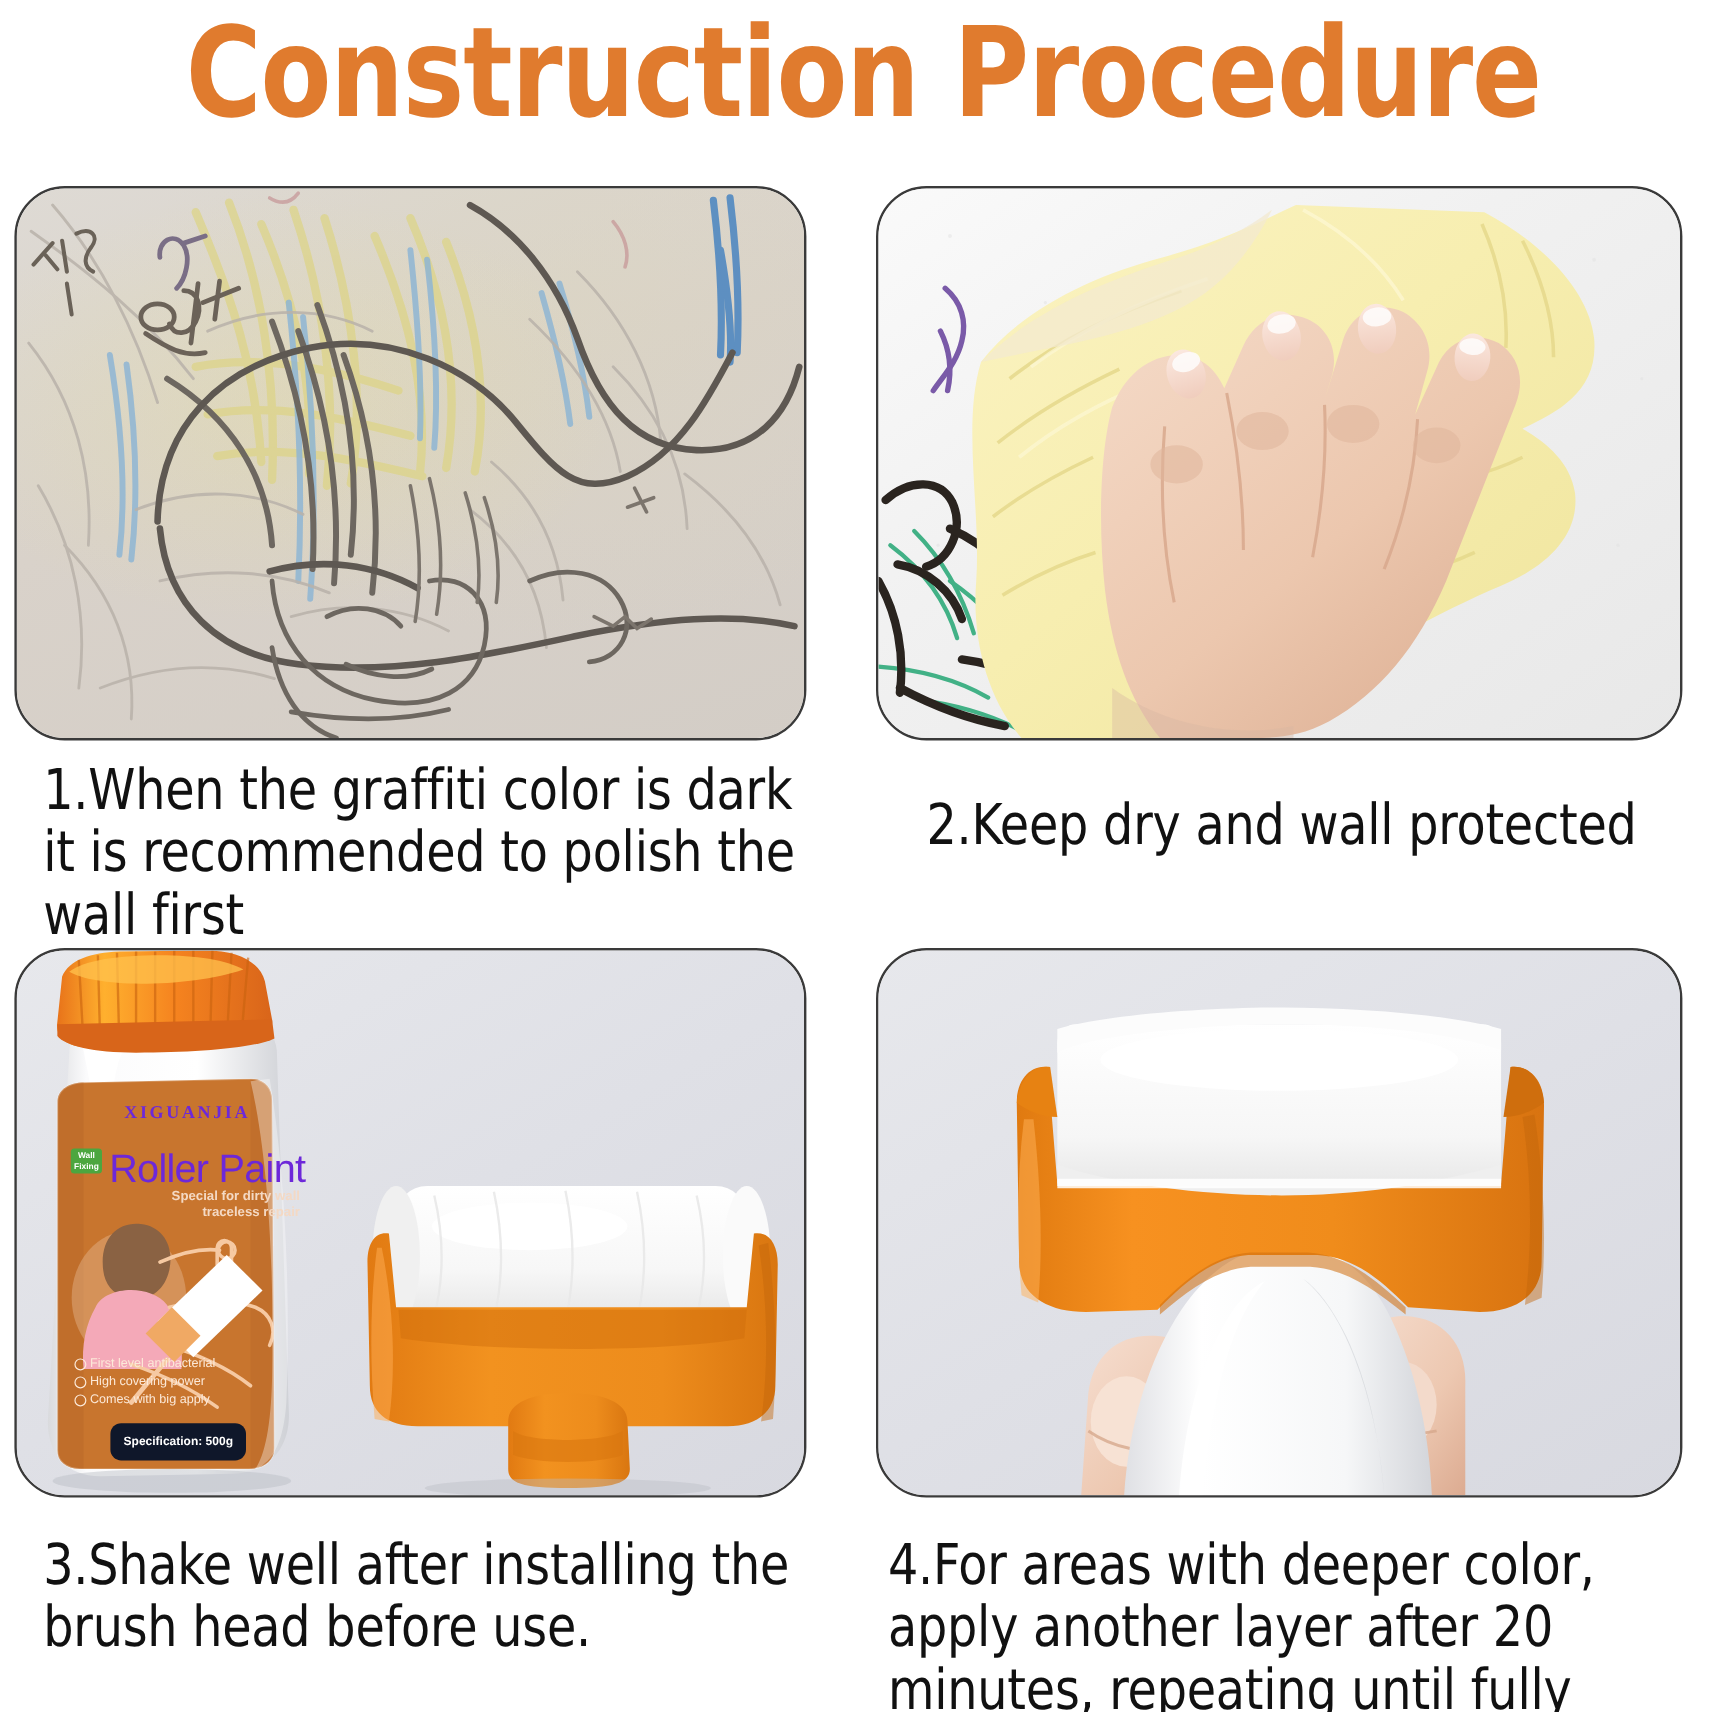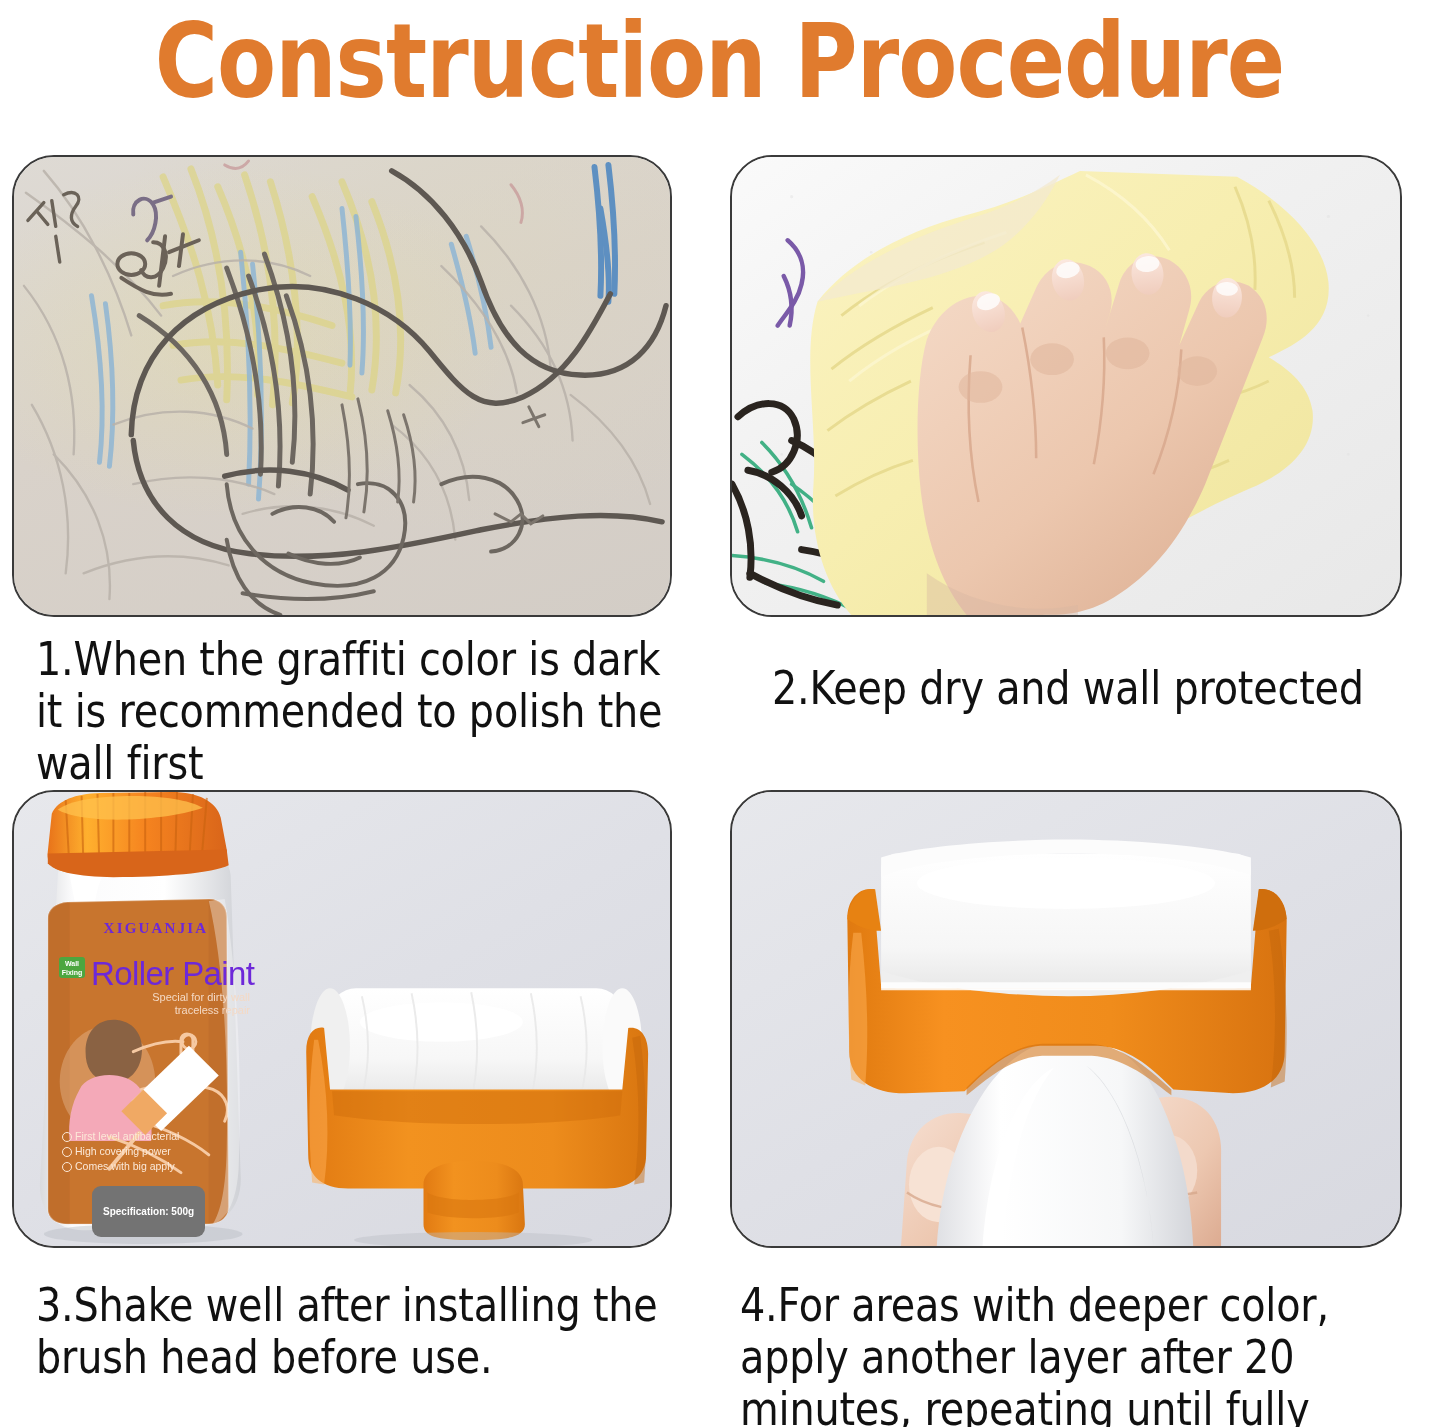--- a/index.html
+++ b/index.html
@@ -94,21 +94,21 @@
     font-family: "Liberation Serif", serif;
   }
   .lbl-name {
     left: 64px; top: 955px; width: 180px;
     font-size: 33px; font-weight: 400; letter-spacing:-0.6px;
     text-indent: 27px;
   }
   .lbl-sub {
     left: 120px; top: 991px; width: 130px; text-align:right;
     font-size: 11px; line-height: 13px; white-space: normal;
-    color: #f4d9c4; font-weight: 400;
+    color: #f4d9c4; font-weight: 700;
   }
   .lbl-badge {
     left: 59px; top: 957px; width: 26px; height: 21px;
     background:#4ca63f; border-radius:3px;
     font-size: 7px; line-height:9px; color:#fff; text-align:center;
     padding-top:2px; white-space: normal; font-weight:700;
   }
   .lbl-bullets {
     left: 62px; top: 1129px; width: 170px;
     font-size: 10.5px; line-height: 15px;
@@ -116,23 +116,23 @@
   }
   .lbl-bullets div { position: relative; padding-left: 13px; }
   .lbl-bullets div::before {
     content: "";
     position: absolute; left: 0; top: 3px;
     width: 8px; height: 8px; border-radius: 50%;
     border: 1.2px solid #fce9d8;
   }
   .lbl-spec {
     left: 92px; top: 1186px;
-    background: #737373; color:#fff;
+    background: #0f172a; color:#fff;
     font-size: 10px; font-weight: 700;
-    padding: 20px 11px; border-radius: 9px;
+    padding: 10px 11px; border-radius: 9px;
   }
 </style>
 </head>
 <body>
 
 <div class="page">
 
   <div class="title">Construction Procedure</div>
 
   <div class="panel" id="panel1">

